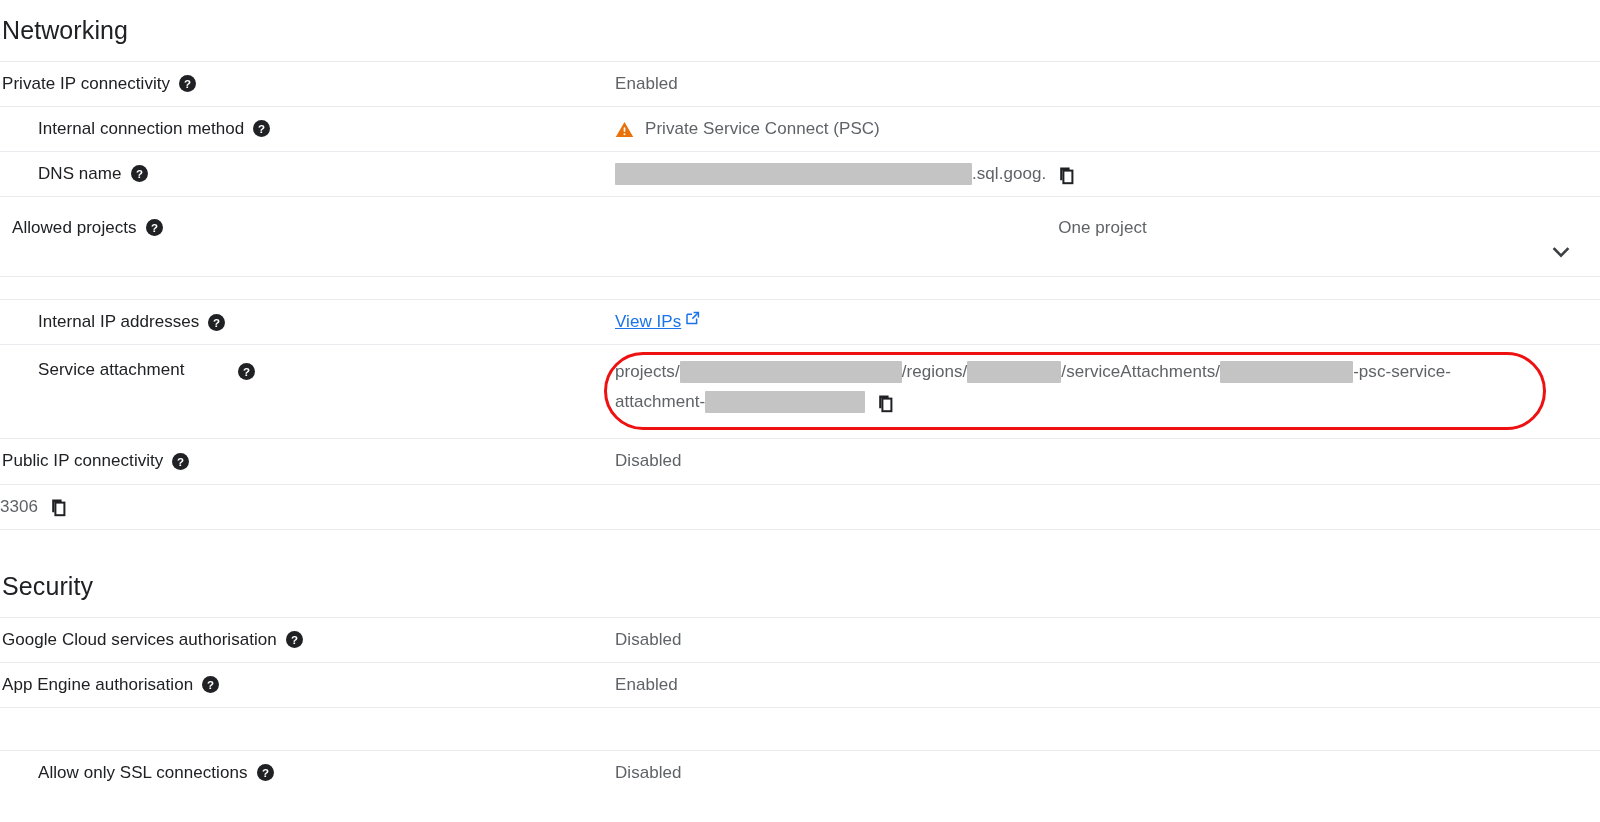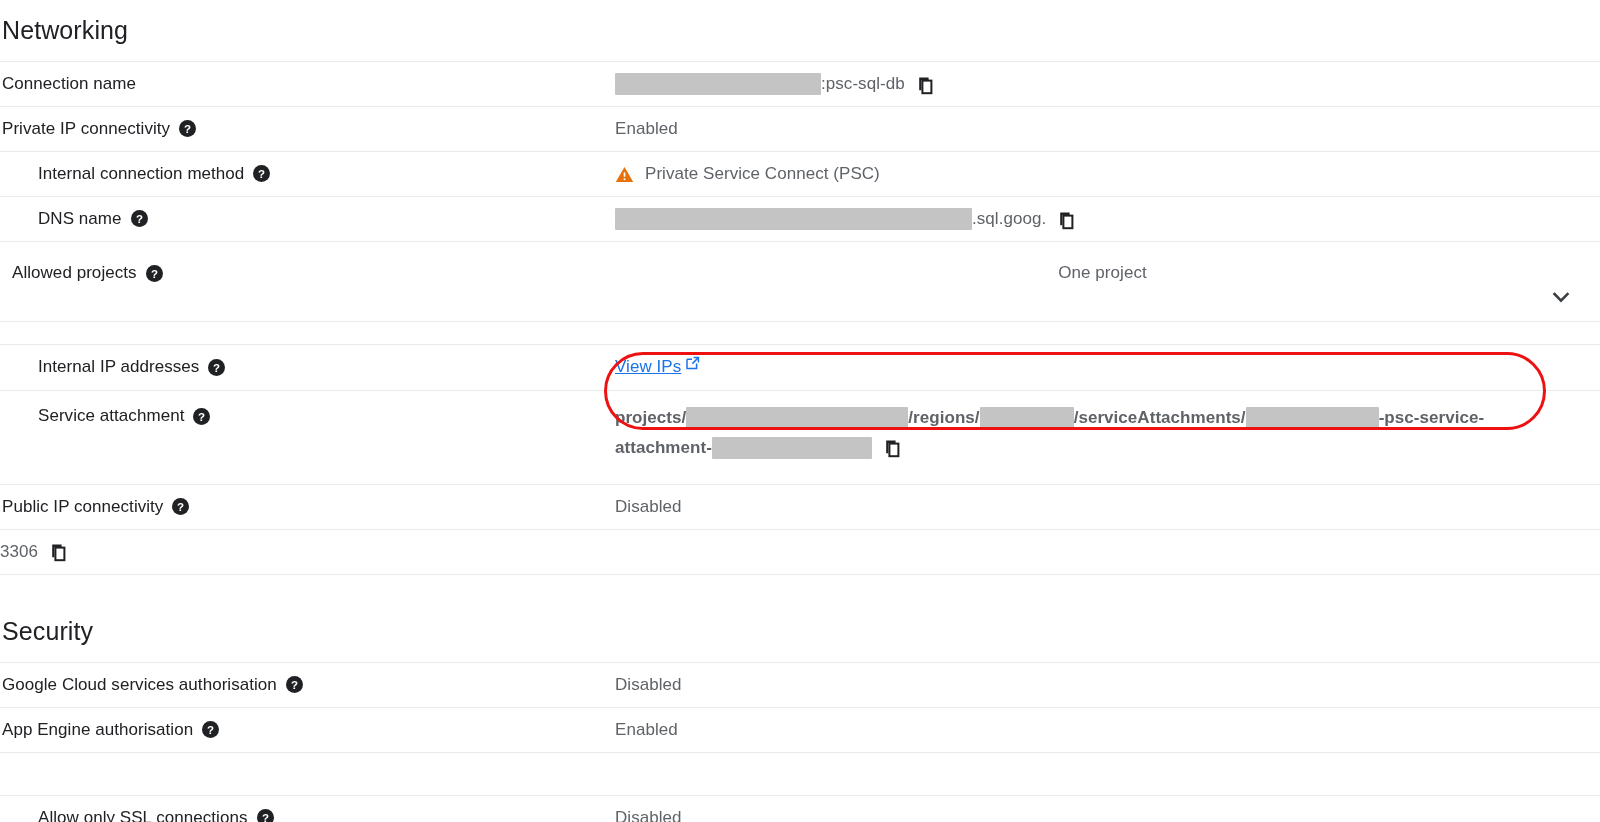--- a/index.html
+++ b/index.html
@@ -63,21 +63,21 @@
     font-size: 17px;
     font-weight: 400;
     color: #5f6368;
     padding: 11px 10px 11px 0;
     display: flex;
     align-items: center;
     line-height: 1.3;
     letter-spacing: 0.05px;
     min-width: 0;
   }
-  .row-value.tall { align-items: flex-start; font-weight: bold; }
+  .row-value.tall { align-items: flex-start; }
 
   
   .help-icon {
     display: inline-flex;
     align-items: center;
     justify-content: center;
     width: 17px;
     height: 17px;
     margin-left: 9px;
     flex: 0 0 auto;
@@ -200,35 +200,20 @@
 </style>
 </head>
 <body>
 
 <div class="page">
 
   <h2 class="section-title networking">Networking</h2>
 
   <div class="gap-sm"></div>
 
-  <div class="row first">
-    <div class="row-label">
-      <span>Connection name</span>
-    </div>
-    <div class="row-value">
-      <span class="redact r-conn"></span>
-      <span>:psc-sql-db</span>
-      <span class="copy-icon">
-        <svg width="19" height="19" viewBox="0 0 19 19">
-          <path d="M3.2 1.4 H12.6 V4.0 H5.4 V14.2 H3.2 Z" fill="#202124"></path>
-          <rect x="6.4" y="4.6" width="9.0" height="12.6" fill="#ffffff" stroke="#202124" stroke-width="2"></rect>
-        </svg>
-      </span>
-    </div>
-  </div>
 
   <div class="row">
     <div class="row-label">
       <span>Private IP connectivity</span>
       <span class="help-icon">
         <svg width="17" height="17" viewBox="0 0 17 17">
           <circle cx="8.5" cy="8.5" r="8.5" fill="#202124"></circle>
           <text x="8.5" y="12.6" text-anchor="middle" font-family="Liberation Sans, sans-serif" font-size="11.5" font-weight="700" fill="#ffffff">?</text>
         </svg>
       </span>
@@ -322,21 +307,21 @@
             <path d="M2 3.2 H7 M2 3.2 V12.6 H11.6 V7.6" fill="none" stroke="#1a73e8" stroke-width="1.5"></path>
             <path d="M8.6 1.6 H13.4 V6.4" fill="none" stroke="#1a73e8" stroke-width="1.5"></path>
             <path d="M13.2 1.8 L7.4 7.6" fill="none" stroke="#1a73e8" stroke-width="1.5"></path>
           </svg>
         </span>
       </a>
     </div>
   </div>
 
   <div class="row" style="min-height:78px;">
-    <div class="row-label indent" style="padding-top:14px; align-items:flex-start;">
+    <div class="row-label indent" style="padding-top:14px; align-items:center;gap:45px;">
       <span>Service attachment</span>
       <span class="help-icon" style="margin-top:3px;">
         <svg width="17" height="17" viewBox="0 0 17 17">
           <circle cx="8.5" cy="8.5" r="8.5" fill="#202124"></circle>
           <text x="8.5" y="12.6" text-anchor="middle" font-family="Liberation Sans, sans-serif" font-size="11.5" font-weight="700" fill="#ffffff">?</text>
         </svg>
       </span>
     </div>
     <div class="row-value tall" style="padding-top:0;">
       <span class="sa-value">

